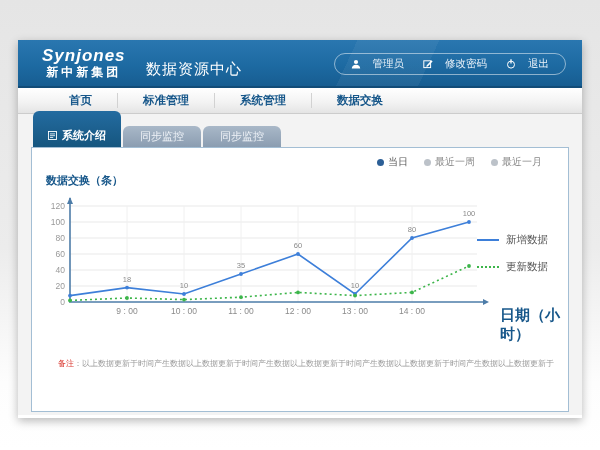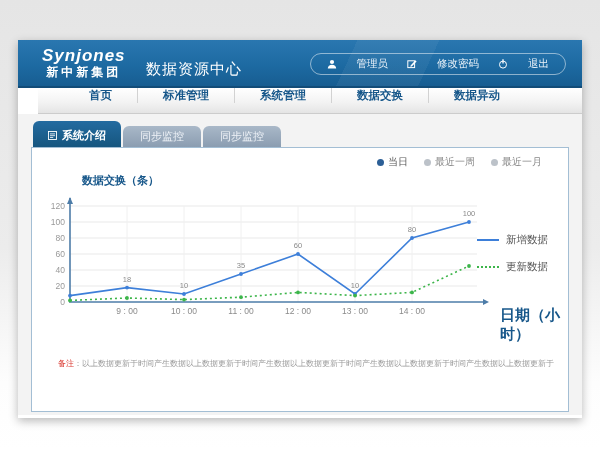--- a/index.html
+++ b/index.html
@@ -14,51 +14,51 @@
             background:linear-gradient(180deg,#2a77b0 0%,#1d6aa2 55%,#175d91 100%);
             border-bottom:2px solid #124c78; }
   .header::after { content:""; position:absolute; inset:0;
             background:linear-gradient(115deg,transparent 58%,rgba(255,255,255,.05) 58%,rgba(255,255,255,.05) 72%,transparent 72%); }
   .logo-block { position:absolute; left:24px; top:6px; color:#fff; text-align:center; z-index:2; }
   .logo-primary { font-size:17px; font-weight:bold; font-style:italic; letter-spacing:1px; line-height:19px; }
   .logo-secondary { font-size:12px; font-weight:bold; letter-spacing:3px; line-height:15px; }
   .app-title { position:absolute; left:128px; top:20px; color:#fff; font-size:15px; letter-spacing:1px; z-index:2; }
   .user-pill { position:absolute; right:16px; top:13px; height:22px; display:flex; align-items:center; gap:19px;
                padding:0 16px; border:1px solid rgba(255,255,255,.5); border-radius:12px; z-index:2; }
-  .user-item { display:flex; align-items:center; gap:20px; color:#eaf2f9; font-size:10.5px; cursor:pointer; }
+  .user-item { display:flex; align-items:center; gap:12px; color:#eaf2f9; font-size:10.5px; cursor:pointer; }
   .user-item svg { display:block; }
 
   
-  .navbar { height:26px; display:flex; align-items:flex-start; padding-left:26px;
+  .navbar { height:26px; display:flex; align-items:center; padding-left:26px;
             background:linear-gradient(180deg,#ffffff 0%,#f2f2f2 60%,#e4e4e4 100%);
-            border-bottom:1px solid #cccccc;margin-left:20px; }
+            border-bottom:1px solid #cccccc; }
   .nav-item { display:flex; align-items:center; padding:0 25px; color:#17578a; font-size:11.5px; font-weight:bold; cursor:pointer; }
   .nav-item + .nav-item { border-left:1px solid #d2d2d2; }
 
   
   .content { position:relative; height:301px; background:#f3f3f3; padding:12px 13px 0 13px; }
 
   .tabs-row { display:flex; align-items:flex-end; gap:2px; height:21px; margin-left:2px; }
   .tab { display:flex; align-items:center; gap:5px; font-size:11px; padding:3px 17px 3px;
          border-radius:6px 6px 0 0; cursor:pointer;
          background:linear-gradient(180deg,#a9b8c8 0%,#8b9db1 100%); color:#eef2f7; }
   .tab.active { background:linear-gradient(180deg,#236ba0 0%,#16567f 100%); color:#fff; font-weight:bold;
-                padding:7px 15px 4px; z-index:2;text-align:center; }
+                padding:17px 15px 4px; z-index:2;text-align:center; }
   .tab .tab-icon { display:none; }
   .tab.active .tab-icon { display:block; }
 
   .panel { position:relative; height:265px; background:#fff; border:1px solid #a3bed4; }
 
   .radio-row { position:absolute; top:7px; right:26px; display:flex; gap:16px; align-items:flex-end; }
   .radio-option { display:flex; align-items:center; gap:4px; font-size:10px; color:#8a8a8a; cursor:pointer; }
   .radio-dot { width:7px; height:7px; border-radius:50%; background:#bcc2c9; }
   .radio-option.selected .radio-dot { background:#2c5f96; }
   .radio-option.selected { color:#555; }
 
-  .ylabel { position:absolute; left:14px; top:25px; color:#17578a; font-size:11px; font-weight:bold;margin-left:36px; }
+  .ylabel { position:absolute; left:14px; top:25px; color:#17578a; font-size:11px; font-weight:bold; }
   .xlabel { position:absolute; left:468px; top:158px; color:#17578a; font-size:15px; font-weight:bold; width:70px; }
 
   #chart-svg { position:absolute; left:2px; top:40px; }
 
   .legend-box { position:absolute; right:20px; top:85px; display:flex; flex-direction:column; gap:13px; }
   .legend-item { display:flex; align-items:center; gap:7px; font-size:10.5px; color:#555; }
   .legend-line { width:22px; height:0; border-top:2px solid #999; }
 
   .note-row { position:absolute; left:26px; top:210px; font-size:8px; color:#999; white-space:nowrap;
               max-width:500px; overflow:hidden; }
@@ -105,21 +105,20 @@
         <span>退出</span>
       </div>
     </div>
   </div>
 
   <div class="navbar">
     <div class="nav-item">首页</div>
     <div class="nav-item">标准管理</div>
     <div class="nav-item">系统管理</div>
     <div class="nav-item">数据交换</div>
-    <div class="nav-item">数据异动</div>
   </div>
 
   <div class="content">
 
     <div class="tabs-row">
       <div class="tab active">
         <span class="tab-icon">
           <svg width="9" height="9" viewBox="0 0 10 10">
               <rect x="0.6" y="0.6" width="8.8" height="8.8" fill="none" stroke="#fff" stroke-width="1"></rect>
               <line x1="2.2" y1="3.2" x2="7.8" y2="3.2" stroke="#fff" stroke-width="0.9"></line>

